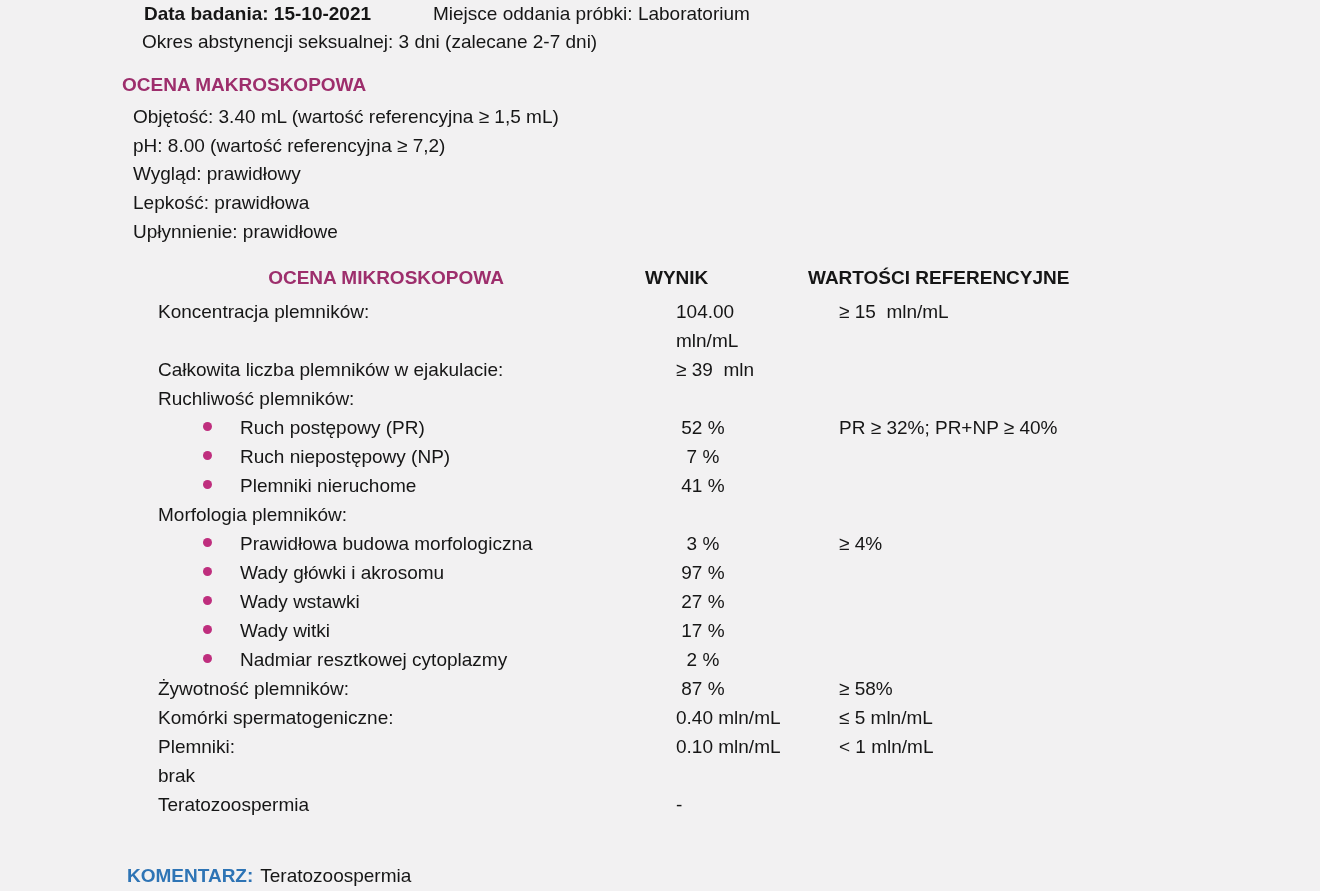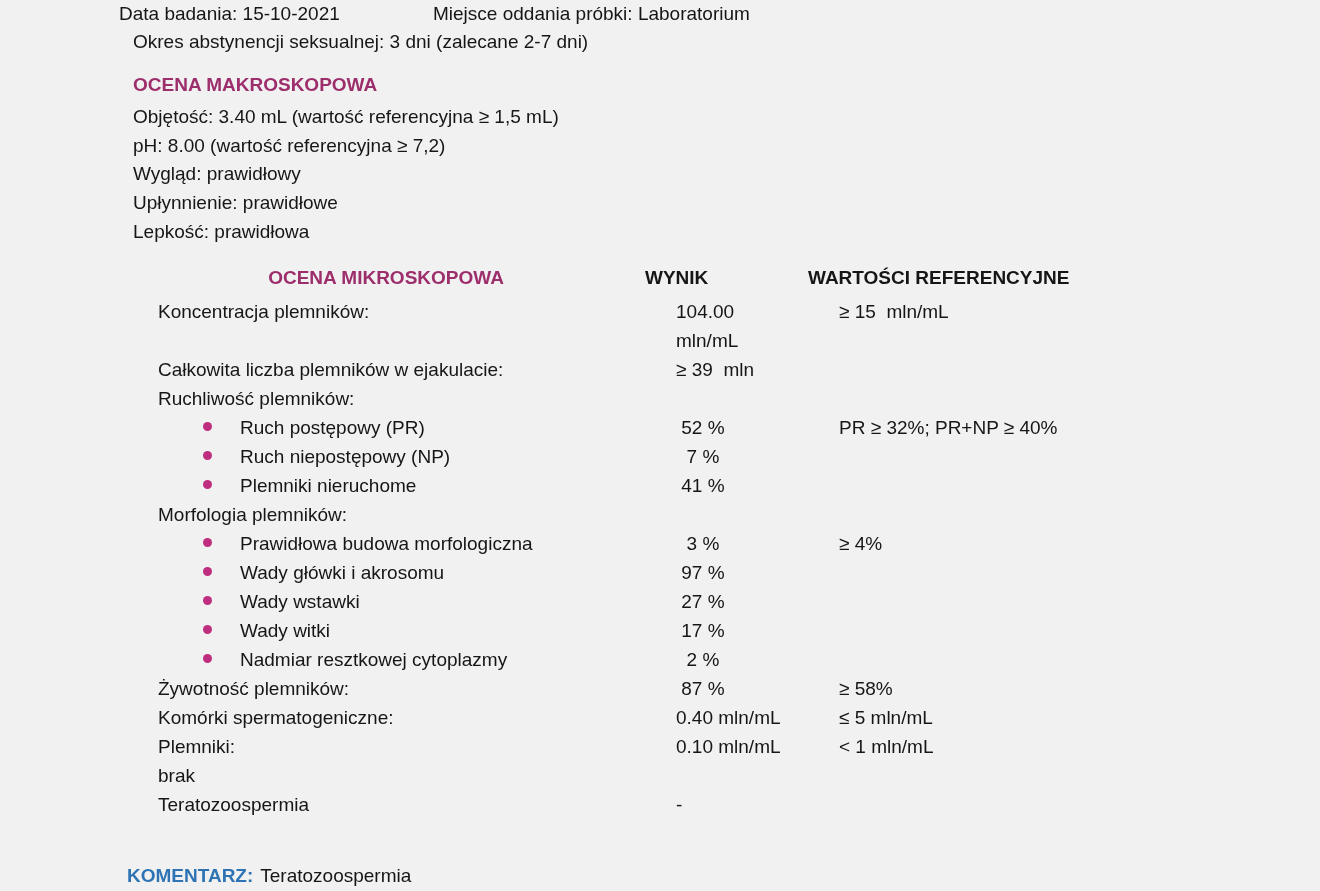--- a/index.html
+++ b/index.html
@@ -10,27 +10,27 @@
     font-family: "Liberation Sans", sans-serif;
     font-size: 19px;
     line-height: 29px;
     color: #161616;
     overflow: hidden;
     position: relative;
   }
   .abs { position: absolute; }
 
   
-  #exam-date   { left: 119px; top: -1px; }
+  #exam-date   { left: 144px; top: -1px; font-weight: bold; }
   #sample-place{ left: 433px; top: -1px; }
-  #abstinence  { left: 133px; top: 27px; }
+  #abstinence  { left: 142px; top: 27px; }
 
   
   #macro-title {
-    left: 133px; top: 70px;
+    left: 122px; top: 70px;
     color: #9d2e6c; font-weight: 700;
   }
   #macro-lines { left: 133px; top: 103px; line-height: 28.7px; }
 
   
   #micro-header { left: 127px; top: 263px; width: 1180px; display: flex; }
   #micro-rows   { left: 127px; top: 297px; width: 1180px; margin-left: 31px; }
   .m-row { display: flex; align-items: flex-start; min-height: 29px; }
   .m-row.tall { min-height: 58px; }
   .c-label { width: 518px; flex: 0 0 518px; }
@@ -57,22 +57,22 @@
 
 <div class="abs" id="exam-date">Data badania: 15-10-2021</div>
 <div class="abs" id="sample-place">Miejsce oddania próbki: Laboratorium</div>
 <div class="abs" id="abstinence">Okres abstynencji seksualnej: 3 dni (zalecane 2-7 dni)</div>
 
 <div class="abs" id="macro-title">OCENA MAKROSKOPOWA</div>
 <div class="abs" id="macro-lines">
   <div>Objętość: 3.40 mL (wartość referencyjna ≥ 1,5 mL)</div>
   <div>pH: 8.00 (wartość referencyjna ≥ 7,2)</div>
   <div>Wygląd: prawidłowy</div>
+  <div>Lepkość: prawidłowa</div>
   <div>Upłynnienie: prawidłowe</div>
-  <div>Lepkość: prawidłowa</div>
 </div>
 
 <div class="abs" id="micro-header">
   <div class="c-label" id="micro-title">OCENA MIKROSKOPOWA</div>
   <div class="c-value col-head">WYNIK</div>
   <div class="c-ref col-head">WARTOŚCI REFERENCYJNE</div>
 </div>
 
 <div class="abs" id="micro-rows">
 

